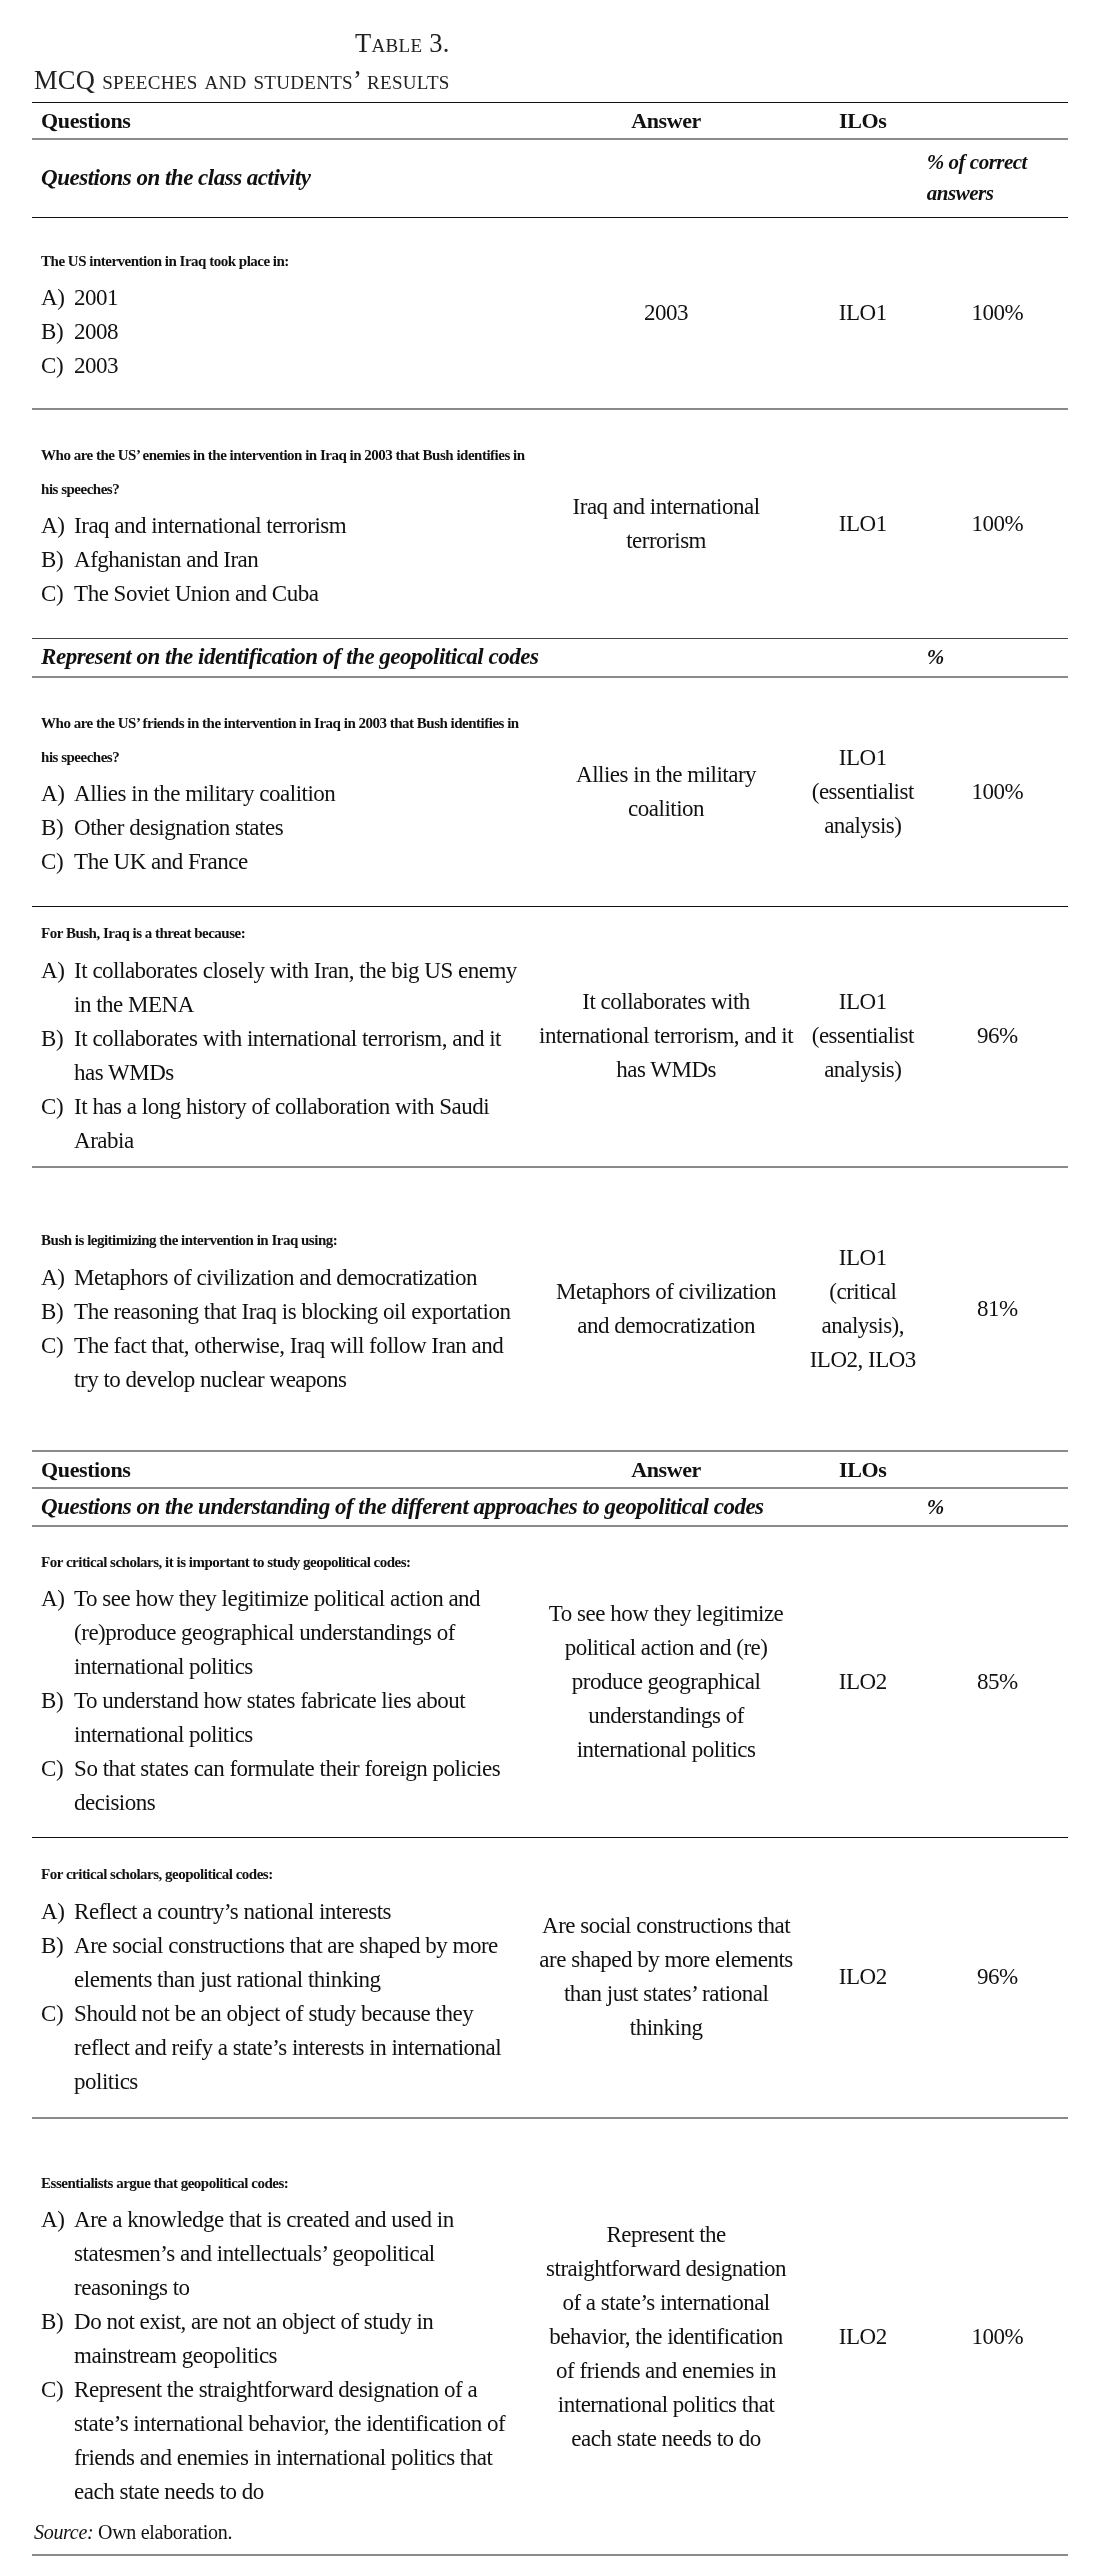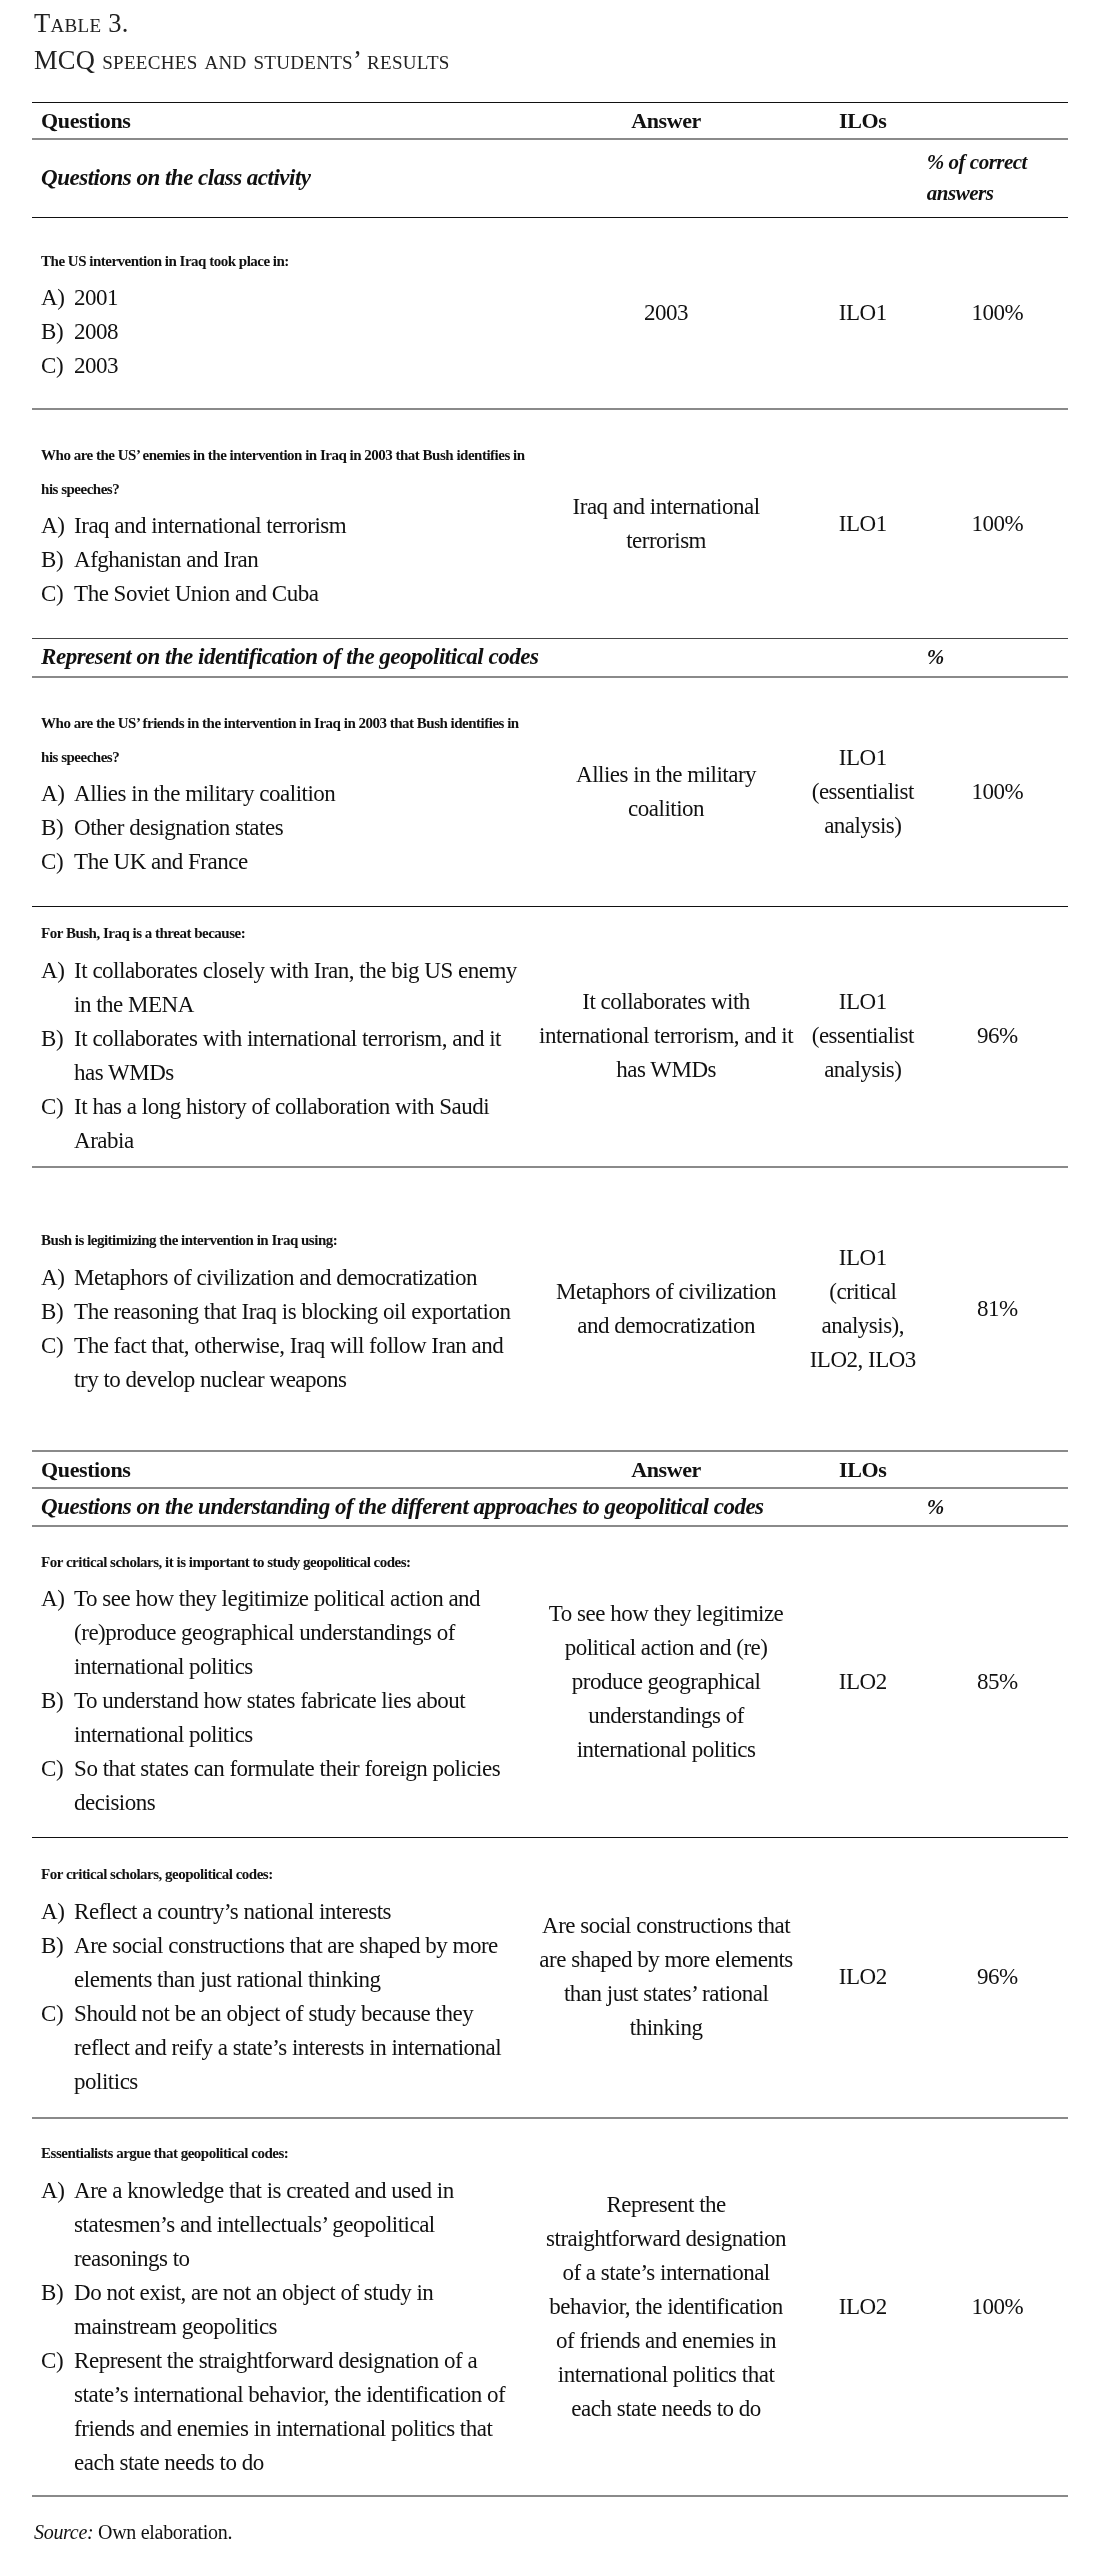--- a/index.html
+++ b/index.html
@@ -1,20 +1,20 @@
 <!DOCTYPE html>
 <html style="font-size:14.6px"><head>
 <meta charset="utf-8">
 <style>
   html, body { margin: 0; padding: 0; background: #ffffff; }
   body {
     width: 1094px; height: 2576px; position: relative; overflow: hidden;
     font-family: "Liberation Serif", "DejaVu Serif", serif; color: #111;
   }
-  .caption { position: absolute; left: 34px; top: 5px; }
+  .caption { position: absolute; left: 34px; top: 25px; text-align: right; }
   .caption .line { font-size: 26.5px; line-height: 37px; font-variant: small-caps; letter-spacing: 0.3px; color: #222; }
   .tbl { position: absolute; left: 32px; top: 102px; width: 1036px; border-collapse: collapse; table-layout: fixed; }
   .tbl td { padding: 0; vertical-align: middle; }
   col.c1 { width: 501px; } col.c2 { width: 265px; } col.c3 { width: 128px; } col.c4 { width: 141px; }
   .rule-dark { border-top: 1.8px solid #111; }
   .rule-gray { border-top: 2.7px solid #8a8a8a; }
   .rule-mid { border-top: 1.8px solid #444; }
   .bottom-gray { border-bottom: 2.7px solid #8a8a8a; }
   .hdr td { height: 35px; font-weight: bold; font-size: 22px; letter-spacing: -0.4px; }
   .hdr td.q { padding-left: 9.1px; }
@@ -209,21 +209,21 @@
           </div>
           <div class="opt">
             <span class="letter">C)</span>
             <span class="text">Should not be an object of study because they reflect and reify a state’s interests in international politics</span>
           </div>
         </td>
         <td class="c rule-dark">Are social constructions that are shaped by more elements than just states’ rational thinking</td>
         <td class="c rule-dark">ILO2</td>
         <td class="c rule-dark">96%</td>
       </tr>
-    <tr class="qrow bottom-gray" style="height:378px">
+    <tr class="qrow bottom-gray" style="height:437px">
         <td class="q rule-gray">
           <div class="stem">Essentialists argue that geopolitical codes:</div>
           <div class="opt">
             <span class="letter">A)</span>
             <span class="text">Are a knowledge that is created and used in statesmen’s and intellectuals’ geopolitical reasonings to</span>
           </div>
           <div class="opt">
             <span class="letter">B)</span>
             <span class="text">Do not exist, are not an object of study in mainstream geopolitics</span>
           </div>

